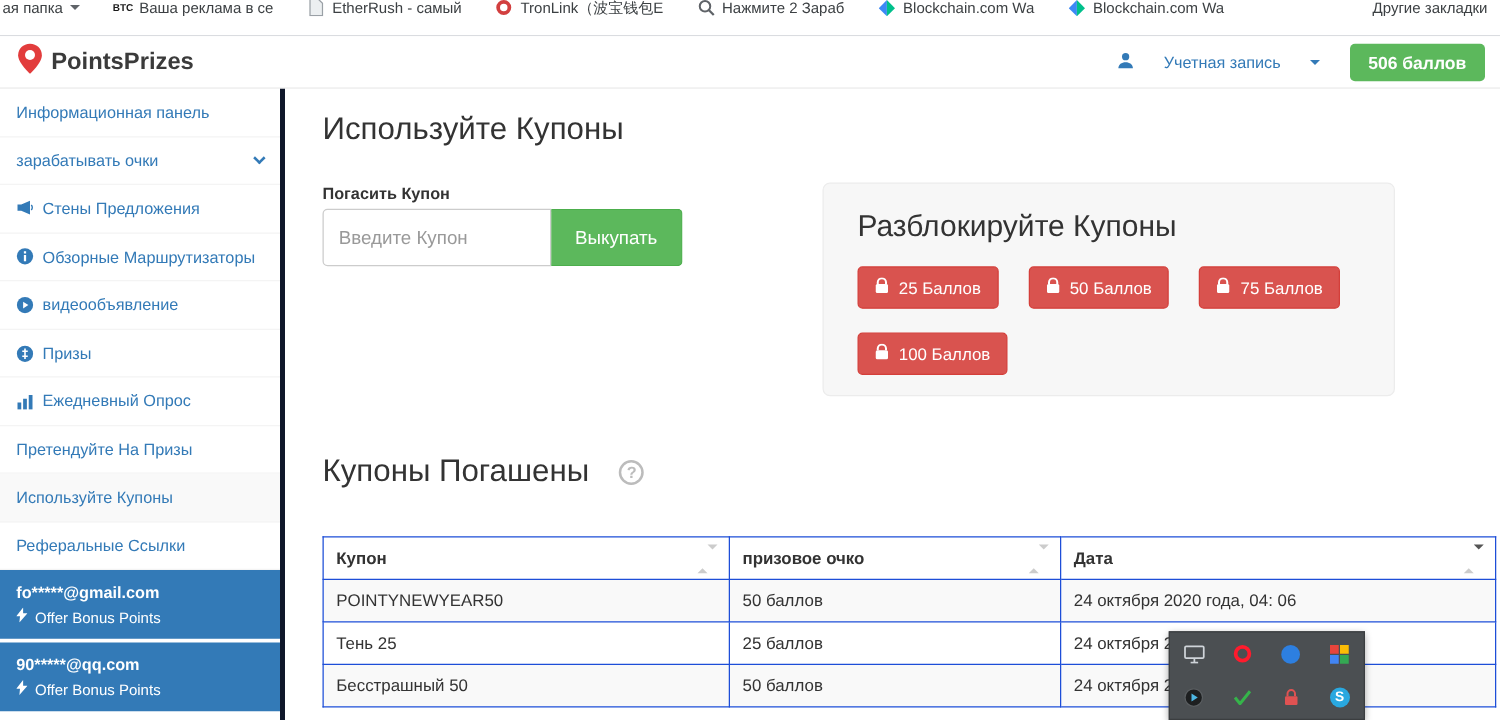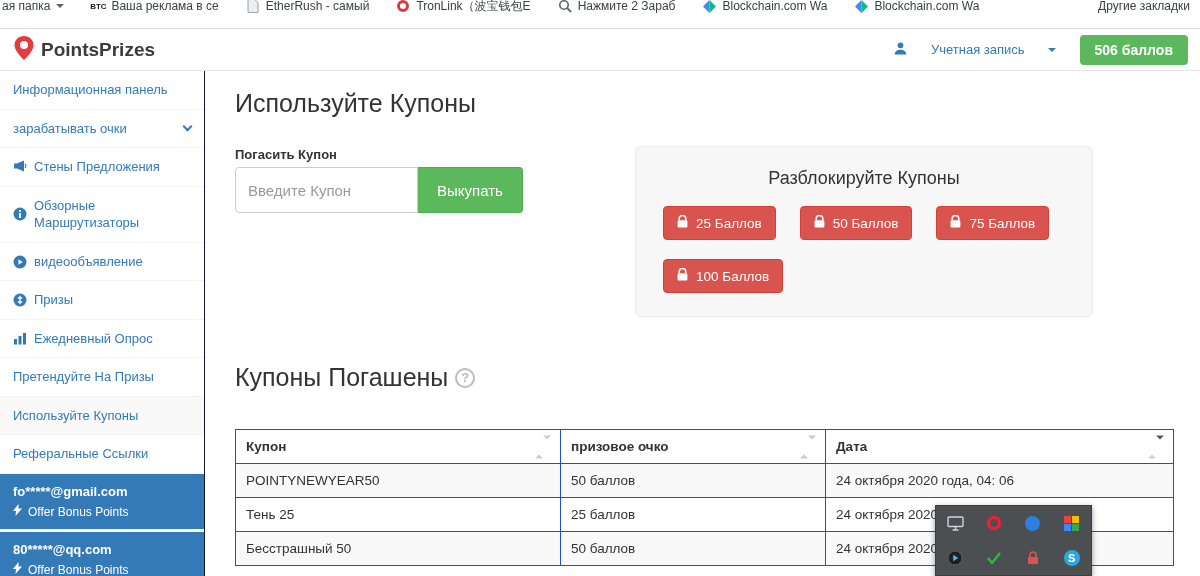--- a/index.html
+++ b/index.html
@@ -24,21 +24,21 @@
   .brand { display:flex; align-items:center; gap:5px; cursor:pointer; }
   .brand-text { font-size:19px; font-weight:bold; color:#3b3b3b; }
   .header-right { margin-left:auto; display:flex; align-items:center; gap:24px; }
   .account { display:flex; align-items:center; gap:23px; color:#337ab7; font-size:13px; cursor:pointer; }
   .account .caret-down { border-top-color:#337ab7; }
   .points-badge { background:#5cb85c; color:#fff; font-size:14px; font-weight:bold;
     padding:7px 15px; border-radius:4px; cursor:pointer; }
 
   
   .layout { display:flex; height:505px; }
-  .sidebar { width:205px; flex:none; border-right:1px solid #0f172a; background:#fff; overflow:hidden; }
+  .sidebar { width:228px; flex:none; border-right:4px solid #0f172a; background:#fff; overflow:hidden; }
   .side-item { display:flex; align-items:center; gap:7px; padding:10px 13px;
     font-size:13px; color:#337ab7; border-bottom:1px solid #f4f4f4; cursor:pointer; line-height:1.35; }
   .side-item.active { background:#f9f9f9; }
   .side-item .icon { flex:none; display:inline-flex; }
   .chevron { width:7px; height:7px; border-right:2px solid #337ab7; border-bottom:2px solid #337ab7;
     transform:rotate(45deg); margin-left:auto; margin-top:-4px; flex:none; }
   .acct-block { background:#337ab7; color:#fff; padding:10px 13px; margin-bottom:3px; cursor:pointer; }
   .acct-email { font-size:13px; font-weight:bold; }
   .acct-sub { font-size:12px; margin-top:5px; display:flex; align-items:center; gap:6px; }
 
@@ -48,28 +48,28 @@
   .redeem-label { position:absolute; left:30px; top:76px; font-size:13px; font-weight:bold; color:#333; }
   .input-group { position:absolute; left:30px; top:96px; display:flex; }
   .coupon-input { width:183px; height:46px; border:1px solid #ccc; border-radius:4px 0 0 4px;
     padding:0 12px; font-size:15px; color:#555; outline:none; font-family:"Liberation Sans",sans-serif; }
   .coupon-input::placeholder { color:#999; }
   .btn-redeem { height:46px; padding:0 19px; background:#5cb85c; border:1px solid #4cae4c; border-left:none;
     border-radius:0 4px 4px 0; color:#fff; font-size:15px; cursor:pointer; font-family:"Liberation Sans",sans-serif; }
 
   .unlock-card { position:absolute; left:430px; top:75px; width:458px; height:171px;
     background:#f7f7f7; border:1px solid #ececec; border-radius:6px; padding:21px 27px; }
-  .unlock-title { font-size:18px; color:#333; font-weight:400;text-align:center; }
+  .unlock-title { font-size:24px; color:#333; font-weight:400; }
   .unlock-row { display:flex; gap:24px; margin-top:17px; }
   .unlock-row.second { margin-top:19px; }
   .btn-lock { display:inline-flex; align-items:center; gap:8px; background:#d9534f; border:1px solid #d43f3a;
     color:#fff; font-size:13.5px; padding:8px 13px; border-radius:4px; cursor:pointer;
     font-family:"Liberation Sans",sans-serif; }
 
-  .redeemed-title { position:absolute; left:30px; top:292px; display:flex; align-items:center; gap:7px; }
+  .redeemed-title { position:absolute; left:30px; top:292px; display:flex; align-items:center; gap:24px; }
   .redeemed-title .txt { font-size:25px; color:#333; font-weight:400; }
   .help-icon { width:20px; height:20px; border:2px solid #bcbcbc; border-radius:50%; color:#bcbcbc;
     font-size:13px; font-weight:bold; display:flex; align-items:center; justify-content:center; cursor:pointer; }
 
   table.coupons { position:absolute; left:30px; top:358px; width:938px; border-collapse:collapse;
     font-size:13.5px; color:#333; table-layout:fixed; }
   .coupons th, .coupons td { border:1px solid #1d4ed8; padding:9px 10px; text-align:left;
     overflow:hidden; white-space:nowrap; }
   .coupons th { font-weight:bold; position:relative; padding-right:28px; }
   .coupons tbody tr:nth-child(odd) { background:#f9f9f9; }
@@ -250,21 +250,21 @@
       <div class="acct-sub">
         <span>
           <svg width="9" height="12" viewBox="0 0 9 12">
               <path d="M5.5 0 0 7h3L2.5 12 9 4.5H5.5z" fill="#fff"></path>
             </svg>
         </span>
         <span>Offer Bonus Points</span>
       </div>
     </div>
     <div class="acct-block">
-      <div class="acct-email">80*****@qq.com</div>
+      <div class="acct-email">90*****@qq.com</div>
       <div class="acct-sub">
         <span>
           <svg width="9" height="12" viewBox="0 0 9 12">
               <path d="M5.5 0 0 7h3L2.5 12 9 4.5H5.5z" fill="#fff"></path>
             </svg>
         </span>
         <span>Offer Bonus Points</span>
       </div>
     </div>
   </aside>

